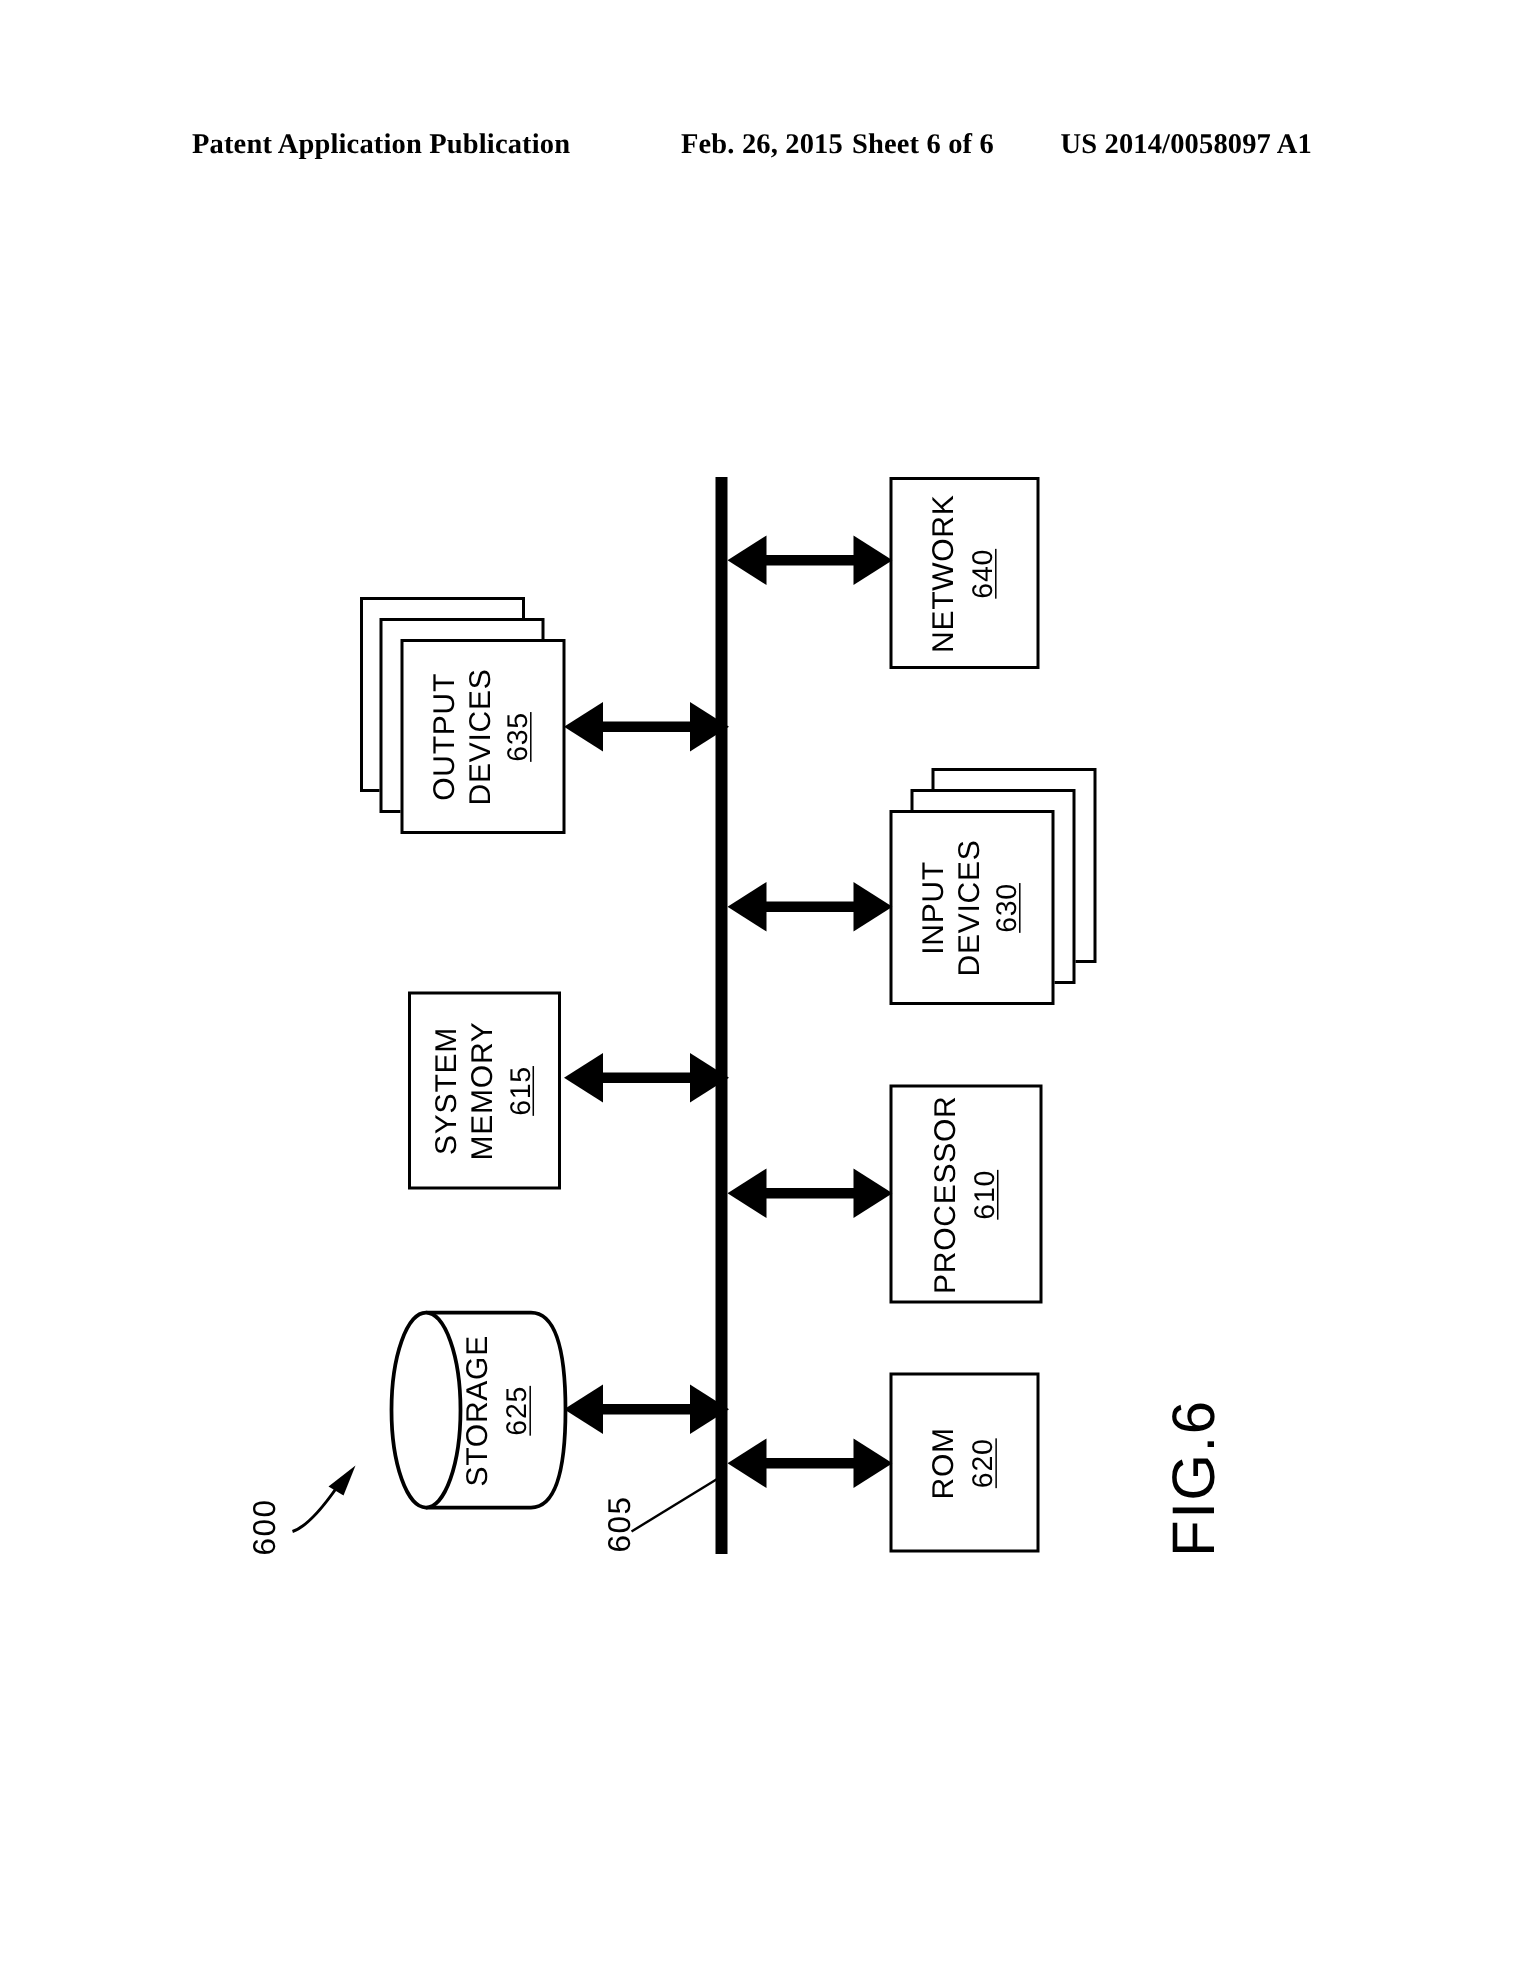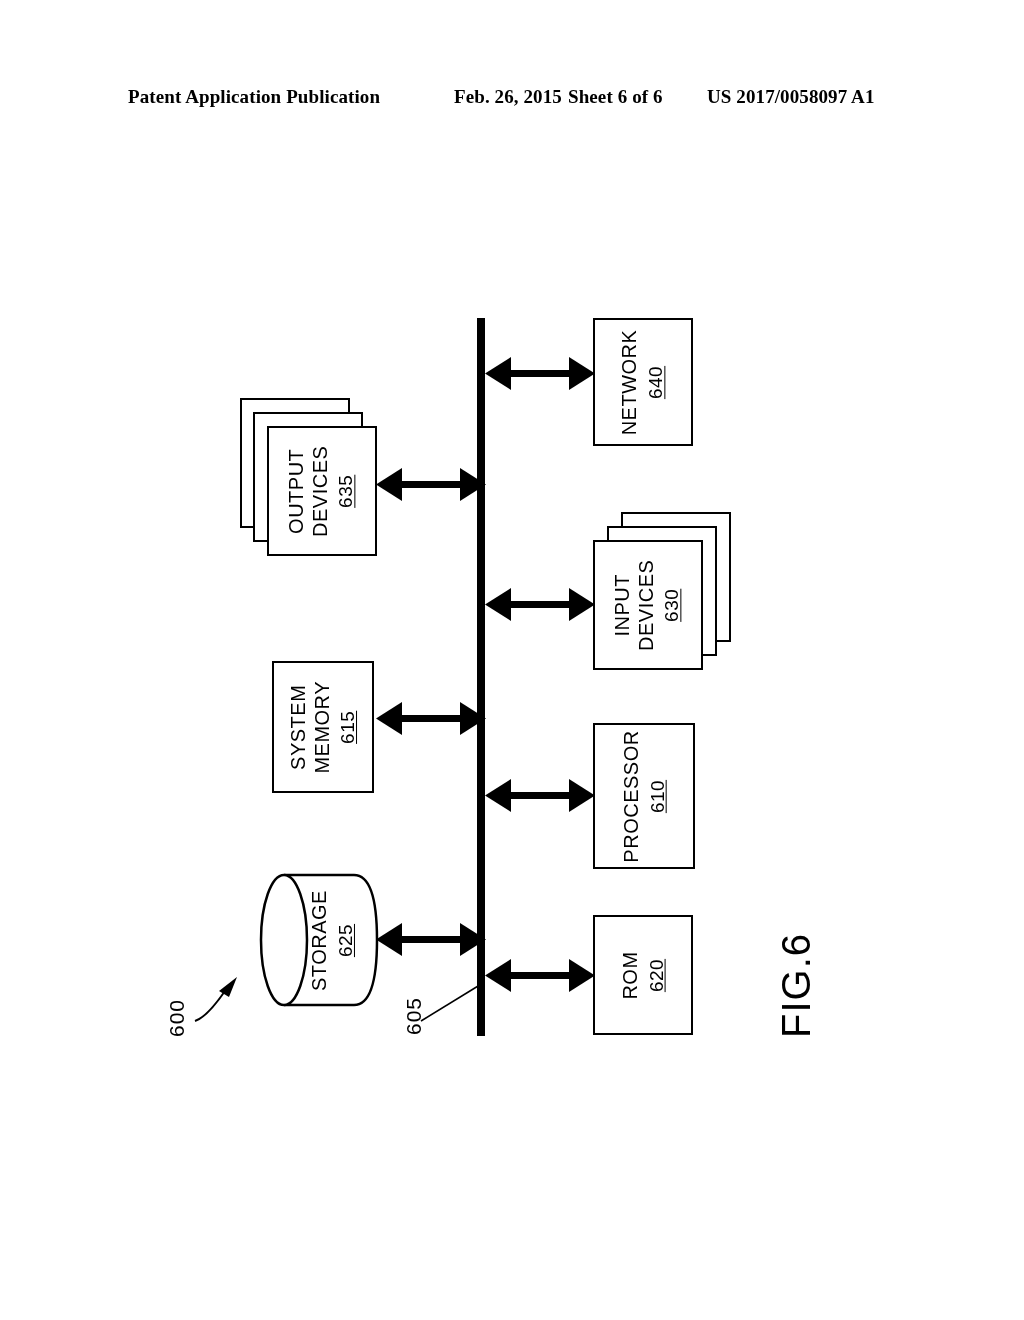--- a/index.html
+++ b/index.html
@@ -143,21 +143,21 @@
     white-space: nowrap;
   }
 </style>
 </head>
 <body>
 
 <div id="page-header">
   <span id="hdr-pub">Patent Application Publication</span>
   <span id="hdr-date">Feb. 26, 2015</span>
   <span id="hdr-sheet">Sheet 6 of 6</span>
-  <span id="hdr-num">US 2017/0058097 A1</span>
+  <span id="hdr-num">US 2014/0058097 A1</span>
 </div>
 
 <div id="figure-canvas">
 
   <div id="bus-bar"></div>
 
   <div class="node-box" id="node-network" style="left:593px; top:318px; width:100px; height:128px;">
     <div class="node-inner">
       <span class="node-title">NETWORK</span>
       <span class="node-ref">640</span>

